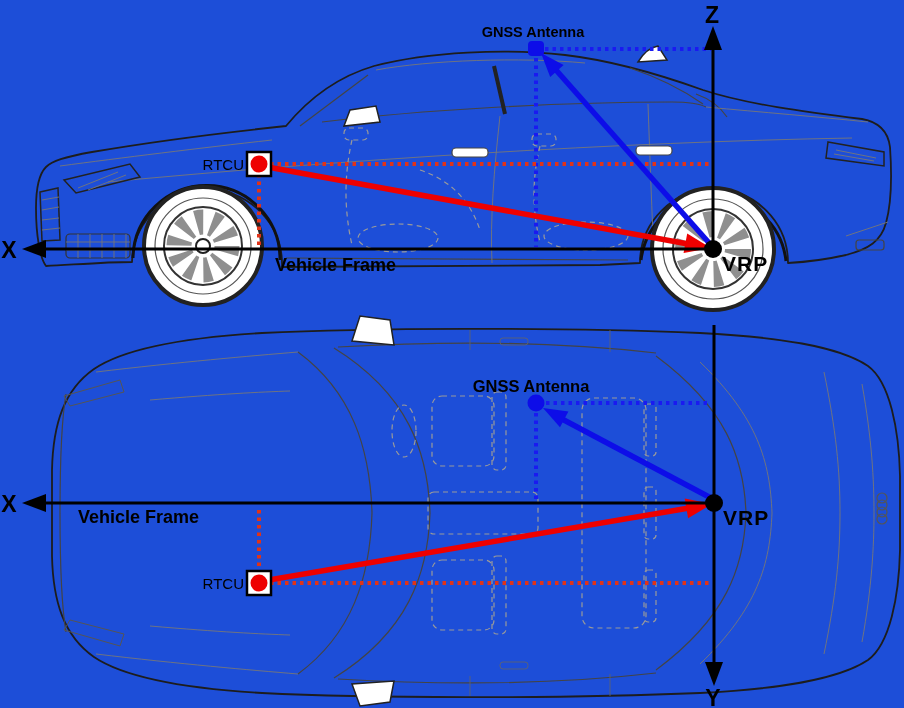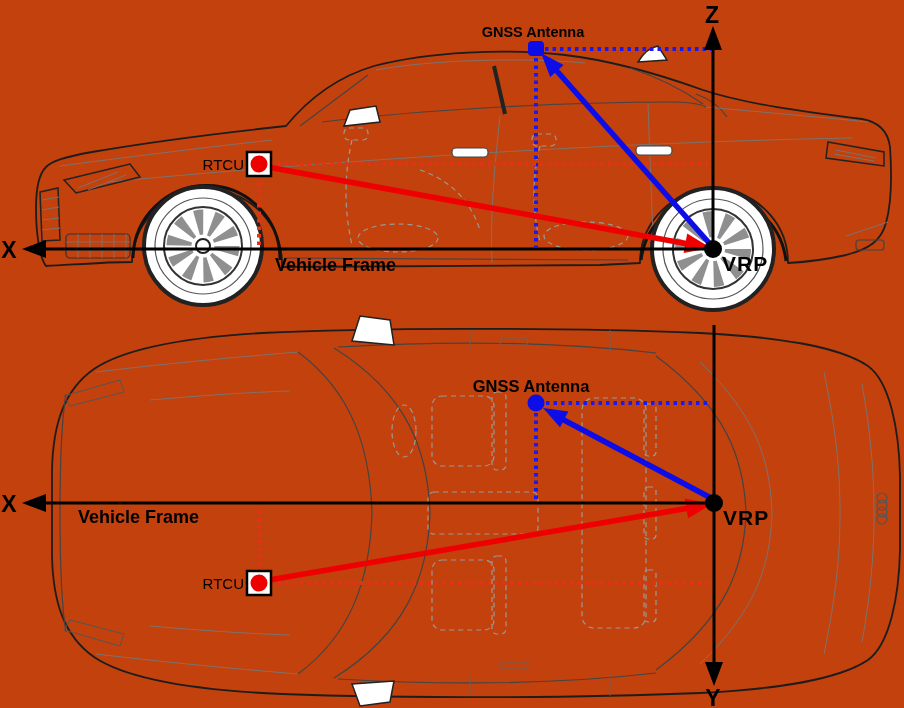--- a/index.html
+++ b/index.html
@@ -1,16 +1,16 @@
 <!DOCTYPE html>
 <html><head>
 <meta charset="utf-8">
 <style>
   html,body{margin:0;padding:0;background:#ffffff;}
-  .stage{position:relative;width:904px;height:708px;background:#c2410c;overflow:hidden;
+  .stage{position:relative;width:904px;height:708px;background:#1d4ed8;overflow:hidden;
          font-family:"Liberation Sans", sans-serif;}
   svg{position:absolute;left:0;top:0;}
   text{fill:#000;}
   .lbl-gnss-side{font:700 14.5px "Liberation Sans", sans-serif;}
   .lbl-gnss-top{font:600 16.5px "Liberation Sans", sans-serif;}
   .lbl-rtcu{font:400 15px "Liberation Sans", sans-serif;}
   .lbl-vrp{font:700 21px "Liberation Sans", sans-serif;letter-spacing:1px;}
   .lbl-frame{font:700 18px "Liberation Sans", sans-serif;}
   .lbl-axis{font:700 23px "Liberation Sans", sans-serif;}
   .car-main{stroke:#1d1d1d;stroke-width:1.8;fill:none;stroke-linejoin:round;}

